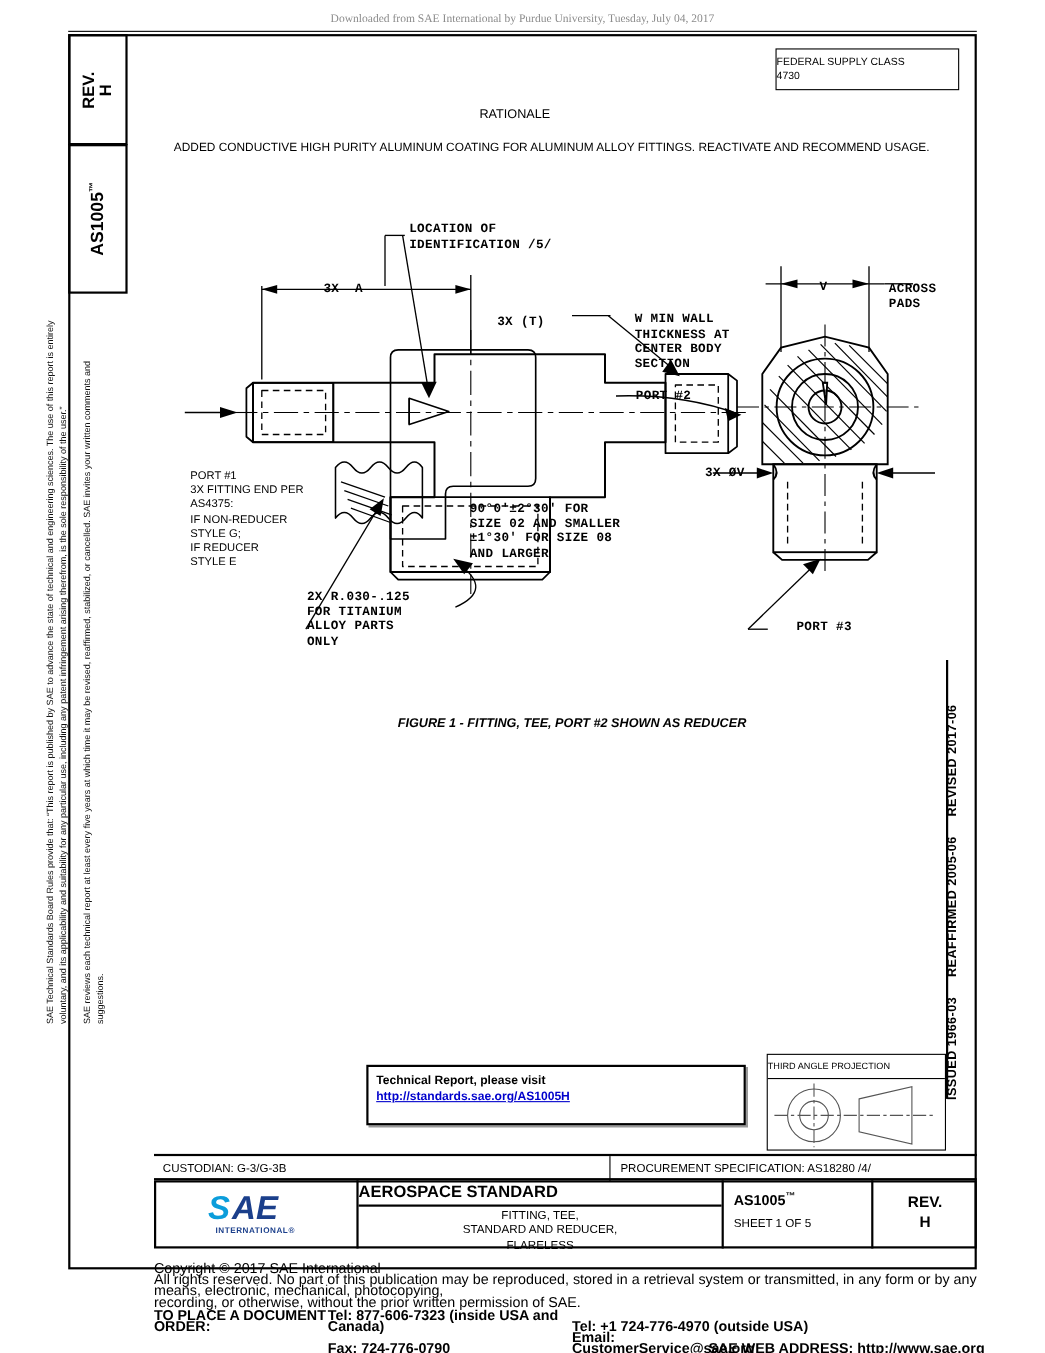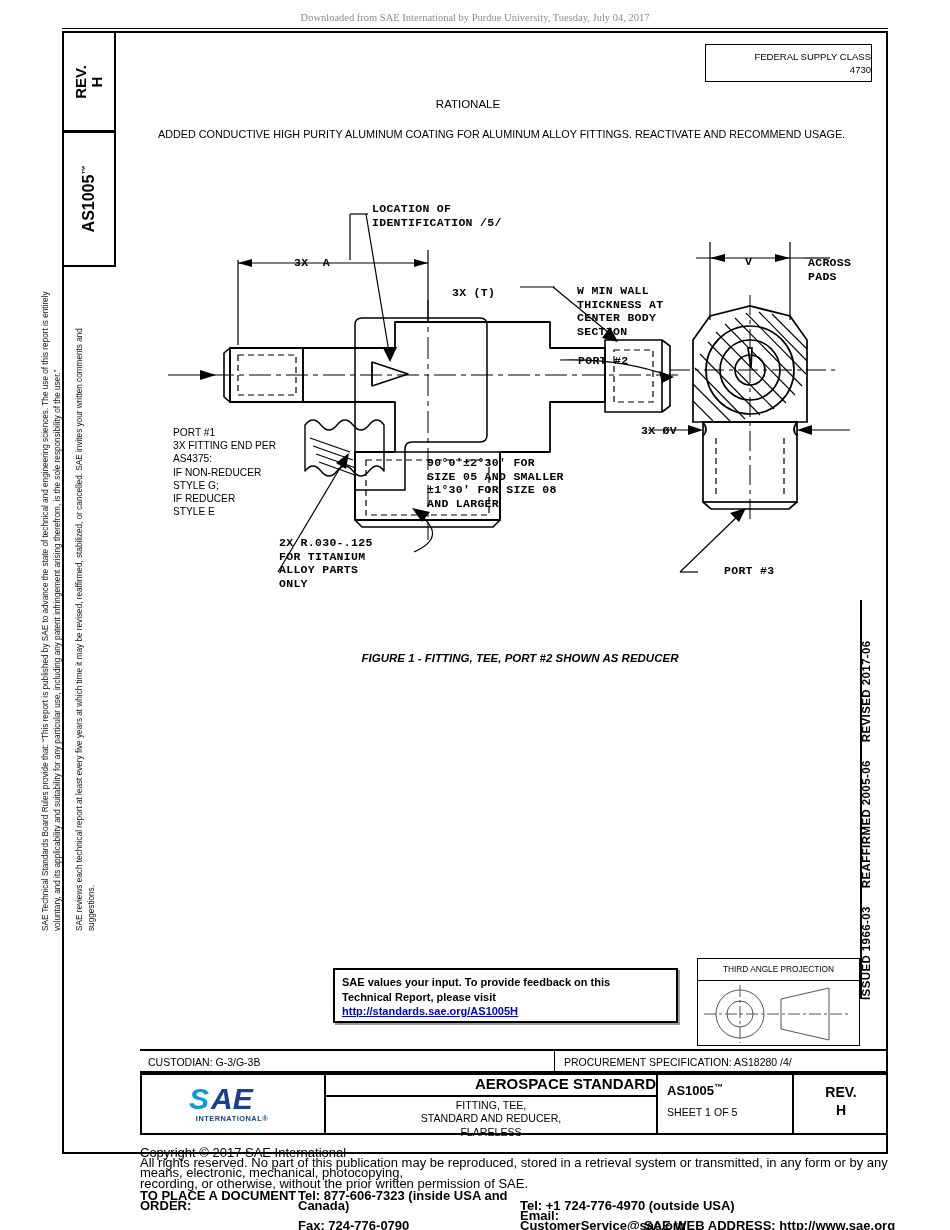--- a/index.html
+++ b/index.html
@@ -36,59 +36,59 @@
   #legal p{margin:0 0 9px 0;}
 
   
   #dates{left:670px;top:790px;width:400px;height:20px;
          transform:rotate(-90deg);font-size:11.5px;font-weight:bold;letter-spacing:.4px;
          text-align:left;white-space:pre;}
   #datesline{left:860px;top:600px;width:0;height:399px;border-left:2px solid #000;}
 
   
   #fsc{left:705px;top:44px;width:167px;height:38px;border:1px solid #000;
-       box-sizing:border-box;text-align:right;font-size:9.5px;line-height:13px;
+       box-sizing:border-box;text-align:left;font-size:9.5px;line-height:13px;
        padding-top:5px;}
 
   
   #ratitle{left:0;top:98px;width:936px;text-align:center;font-size:11.5px;}
   #ratxt{left:158px;top:127px;width:700px;font-size:10.8px;line-height:14px;}
 
   
   #figcap{left:0;top:652px;width:1040px;text-align:center;
           font-size:11.5px;font-weight:bold;font-style:italic;}
 
   
   #fb{left:333px;top:968px;width:345px;height:55px;border:2px solid #000;
       box-sizing:border-box;padding:5px 7px;font-size:11px;line-height:14.5px;
       font-weight:bold;background:#fff;box-shadow:2px 2px 0 #999;}
   #fb a{color:#0000cc;text-decoration:underline;}
 
   
   #tapbox{left:697px;top:958px;width:163px;height:88px;border:1px solid #000;
           box-sizing:border-box;}
-  #taphdr{height:21px;border-bottom:1px solid #000;text-align:center;
+  #taphdr{height:21px;border-bottom:1px solid #000;
           font-size:8.3px;line-height:21px;}
 
   
   #custrow{left:140px;top:1049px;width:748px;height:24px;
            border-top:2px solid #000;border-bottom:2px solid #000;box-sizing:border-box;}
   #custrow .cell{position:absolute;top:0;height:23px;line-height:23px;font-size:10.5px;}
   #custL{left:8px;}
   #custDiv{position:absolute;left:414px;top:0;height:23px;border-left:1px solid #000;}
   #custR{left:424px;}
 
   
   #tblock{left:140px;top:1073px;width:748px;height:62px;box-sizing:border-box;}
   #tb-logo{position:absolute;left:0;top:0;width:186px;height:62px;
            border-right:2px solid #000;box-sizing:border-box;
            display:flex;flex-direction:column;align-items:center;justify-content:center;}
   #tb-mid{position:absolute;left:186px;top:0;width:332px;height:62px;
           border-right:2px solid #000;box-sizing:border-box;}
-  #tbm-h{height:22px;border-bottom:2px solid #000;text-align:right;
+  #tbm-h{height:22px;border-bottom:2px solid #000;text-align:left;
          font-size:15px;font-weight:bold;line-height:21px;}
   #tbm-b{text-align:center;font-size:10.6px;line-height:13.3px;padding-top:2px;}
   #tb-no{position:absolute;left:518px;top:0;width:136px;height:62px;
          border-right:2px solid #000;box-sizing:border-box;padding:9px 0 0 9px;}
   #tb-no .big{font-size:13px;font-weight:bold;}
   #tb-no .sm{font-size:10.6px;margin-top:8px;}
   #tb-rev{position:absolute;left:654px;top:0;width:94px;height:62px;
           box-sizing:border-box;text-align:center;font-size:14px;font-weight:bold;
           line-height:18px;padding-top:10px;}
   #tblock .outer{position:absolute;inset:0;border:2px solid #000;
@@ -297,37 +297,36 @@
 SECTION</div>
 <div class="abs cadtxt" style="left:578px;top:354px;">PORT #2</div>
 <div class="abs sans" style="left:173px;top:426px;font-size:10.2px;line-height:13.2px;white-space:pre;">PORT #1
 3X FITTING END PER
 AS4375:
 IF NON-REDUCER
 STYLE G;
 IF REDUCER
 STYLE E</div>
 <div class="abs cadtxt" style="left:427px;top:456px;">90°0'±2°30' FOR
-SIZE 05 AND SMALLER
+SIZE 02 AND SMALLER
 ±1°30' FOR SIZE 08
 AND LARGER</div>
 <div class="abs cadtxt" style="left:279px;top:536px;">2X R.030-.125
 FOR TITANIUM
 ALLOY PARTS
 ONLY</div>
 <div class="abs cadtxt" style="left:745px;top:255px;">V</div>
 <div class="abs cadtxt" style="left:808px;top:256px;">ACROSS
 PADS</div>
 <div class="abs cadtxt" style="left:641px;top:424px;">3X ØV</div>
 <div class="abs cadtxt" style="left:724px;top:564px;">PORT #3</div>
 
 <div class="abs" id="figcap">FIGURE 1 - FITTING, TEE, PORT #2 SHOWN AS REDUCER</div>
 
 <div class="abs" id="fb">
-  <div>SAE values your input. To provide feedback on this</div>
   <div>Technical Report, please visit</div>
   <a href="#">http://standards.sae.org/AS1005H</a>
 </div>
 
 <div class="abs" id="tapbox">
   <div id="taphdr">THIRD ANGLE PROJECTION</div>
   <svg width="161" height="65" viewBox="0 0 161 65">
     <g fill="none" stroke="#555" stroke-width="1">
       <circle cx="42" cy="33" r="24"></circle>
       <circle cx="42" cy="33" r="13"></circle>

